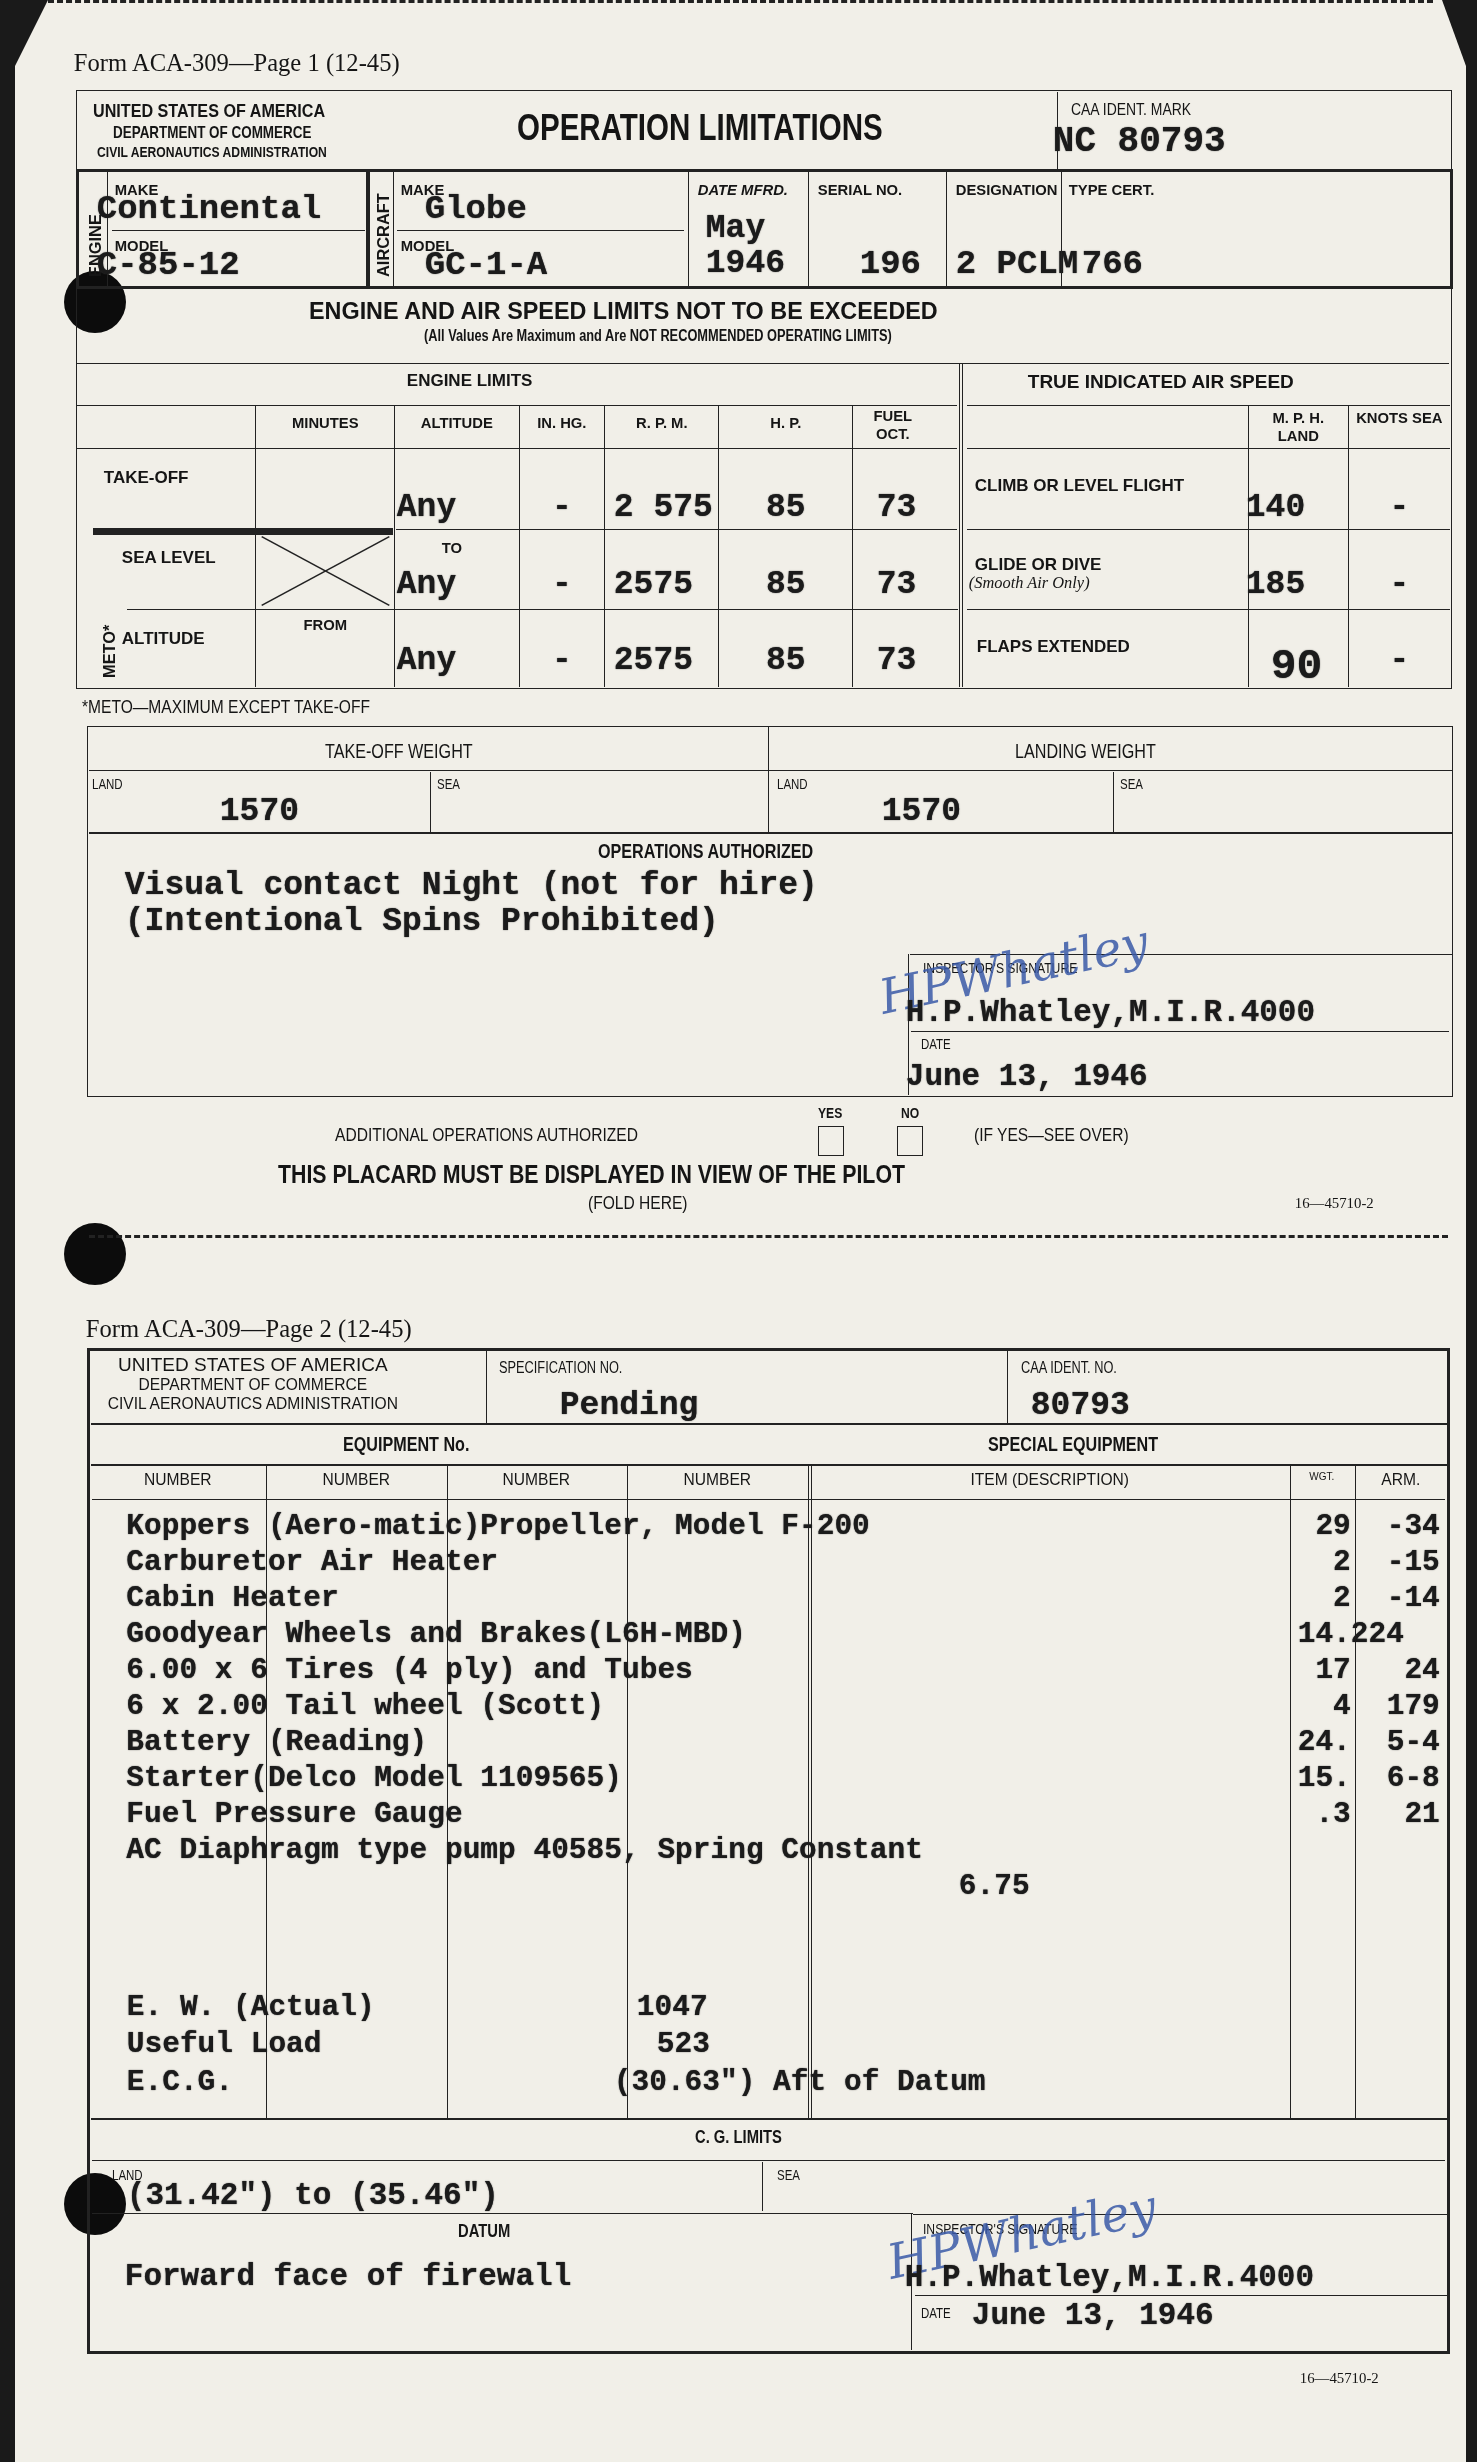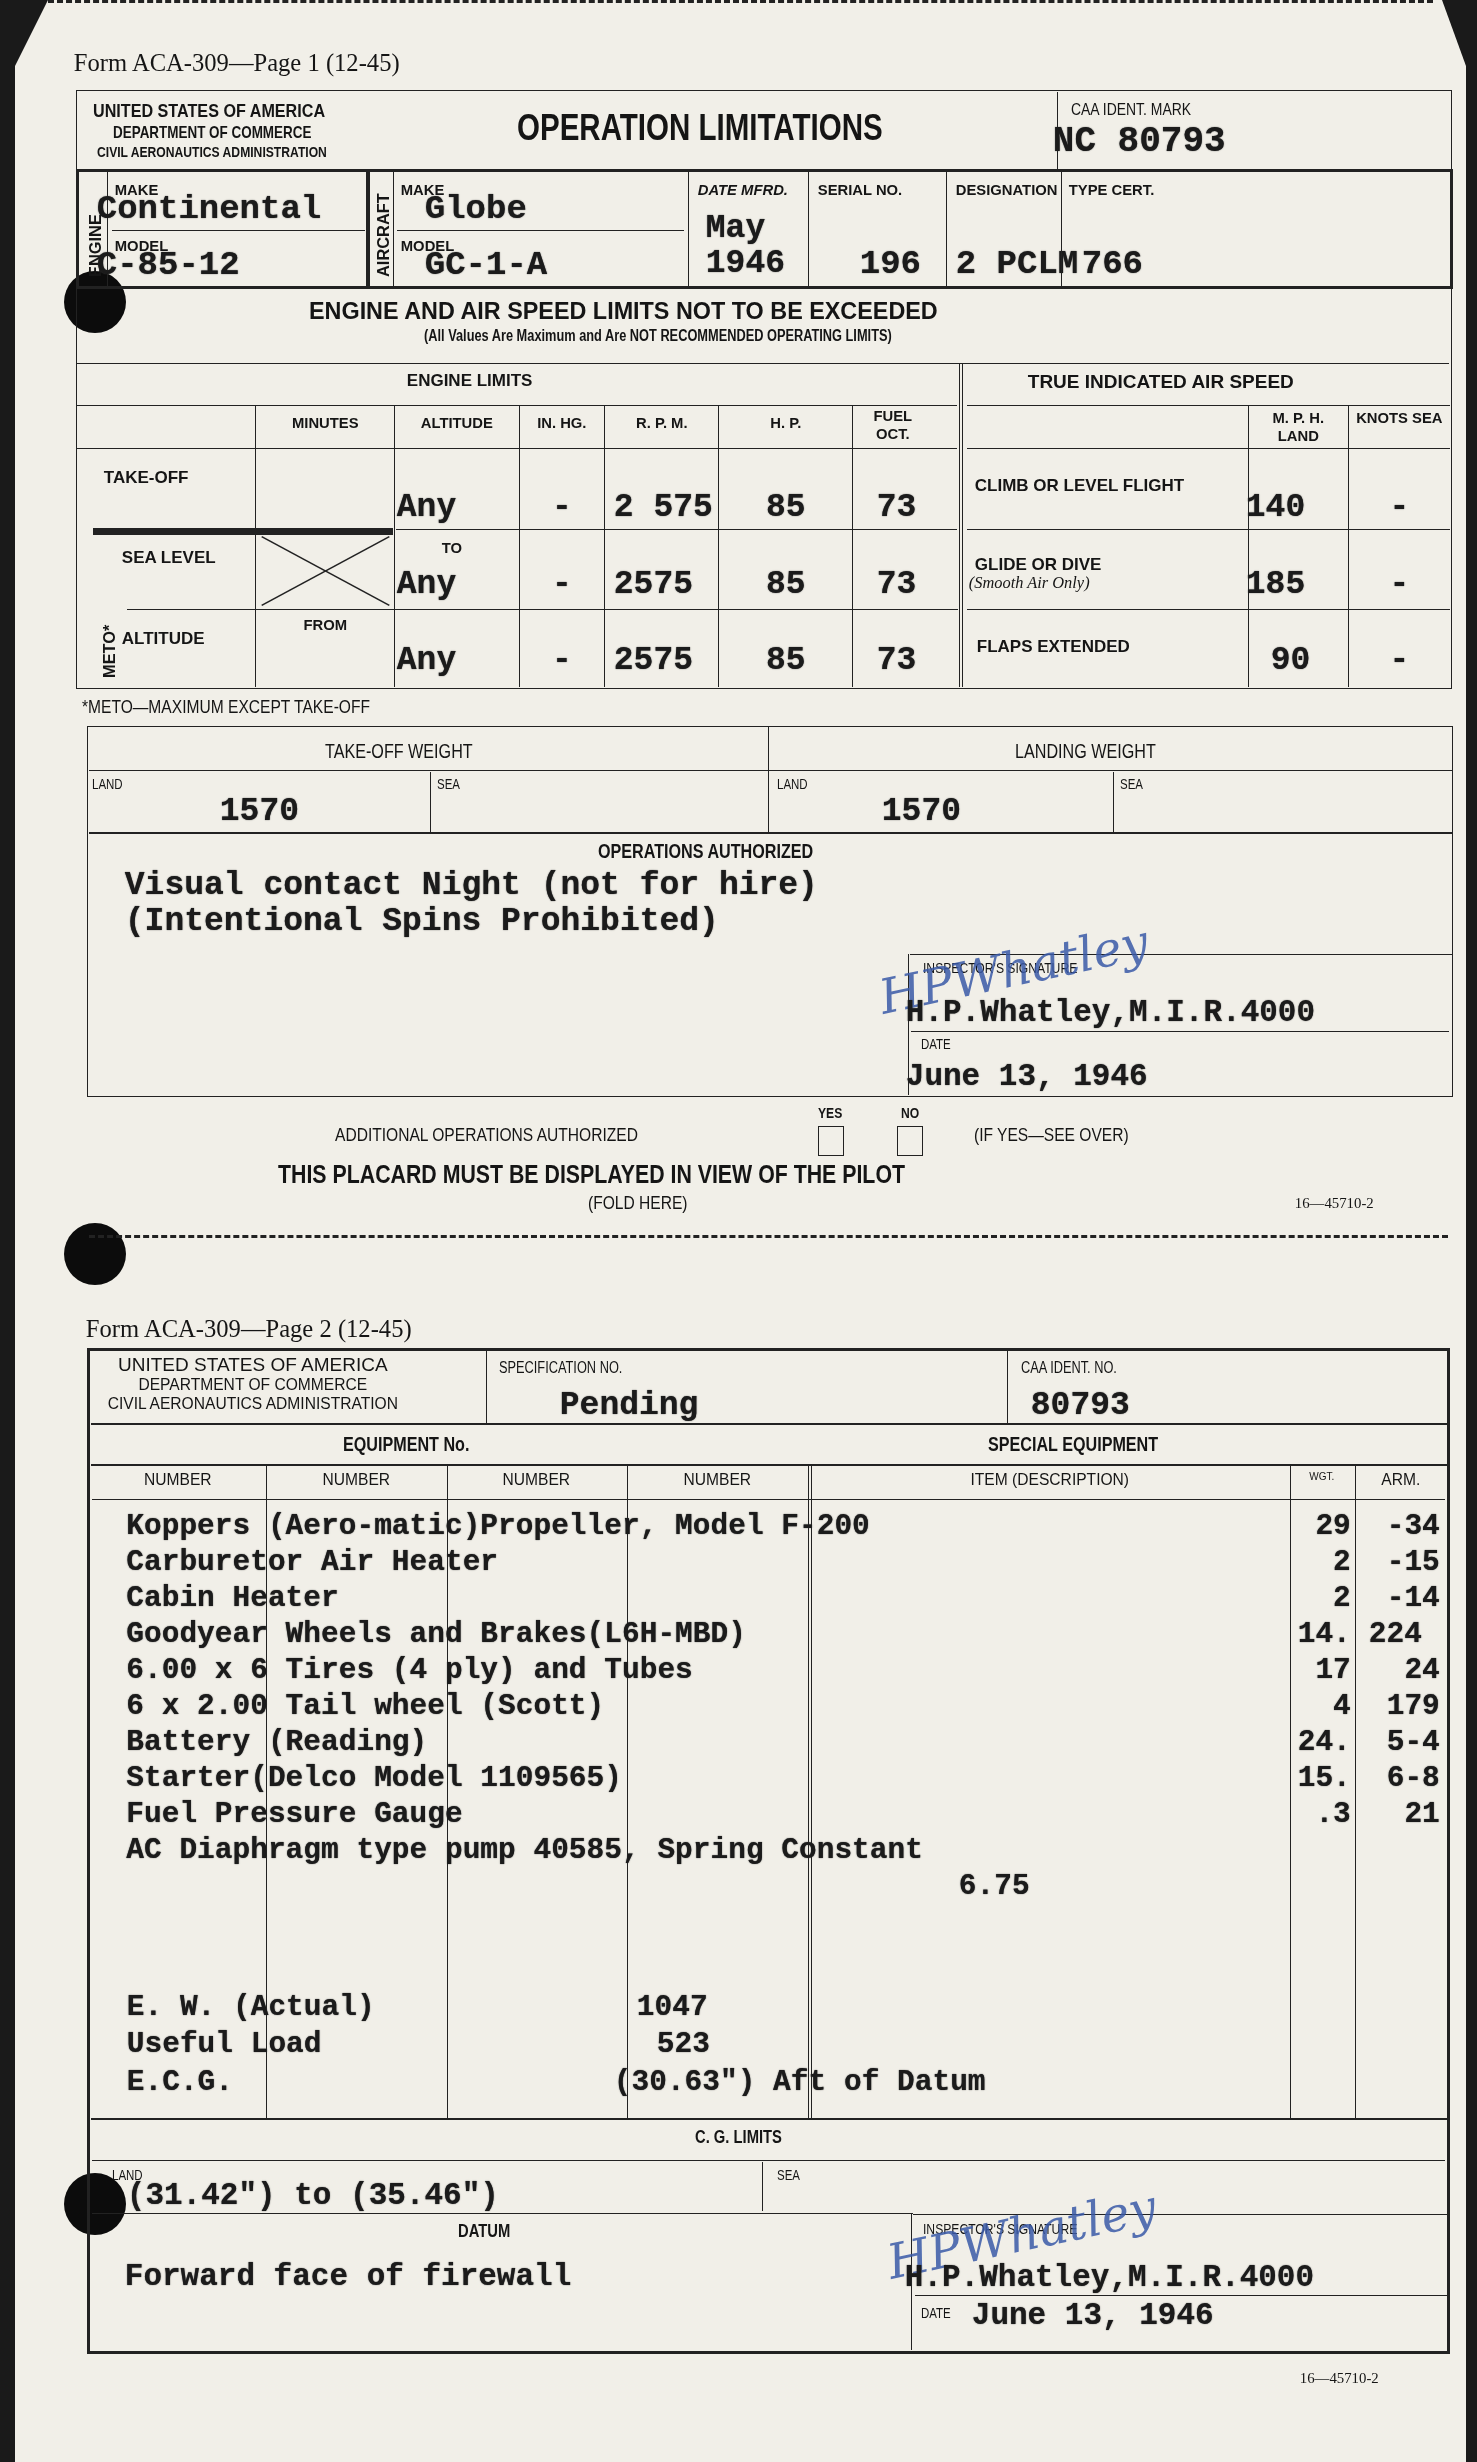--- a/index.html
+++ b/index.html
@@ -147,21 +147,21 @@
   <div class="abs type center" style="left:1336px; top:489px; width:97px; font-size:33px;">-</div>
   <div class="hl" style="left:952px; top:529px; width:483px;"></div>
 
   <div class="abs lbl" style="left:960px; top:555px; font-size:17px;">GLIDE OR DIVE</div>
   <div class="abs" style="left:954px; top:573px; font-family:'Liberation Serif', serif; font-style:italic; font-size:16.4px;">(Smooth Air Only)</div>
   <div class="abs type" style="left:1231px; top:566px; font-size:33px;">185</div>
   <div class="abs type center" style="left:1336px; top:566px; width:97px; font-size:33px;">-</div>
   <div class="hl" style="left:952px; top:609px; width:483px;"></div>
 
   <div class="abs lbl" style="left:962px; top:637px; font-size:17px;">FLAPS EXTENDED</div>
-  <div class="abs type" style="left:1256px; top:642px; font-size:33px;">90</div>
+  <div class="abs type" style="left:1256px; top:642px; font-size:43px;">90</div>
   <div class="abs type center" style="left:1336px; top:642px; width:97px; font-size:33px;">-</div>
 
   <div class="abs cond" style="left:67px; top:696px; font-size:19px; font-weight:normal;">*METO—MAXIMUM EXCEPT TAKE-OFF</div>
 
   <div class="box" style="left:72px; top:726px; width:1366px; height:371px;"></div>
   <div class="abs cond" style="left:310px; top:740px; font-size:19.7px; font-weight:normal;">TAKE-OFF WEIGHT</div>
   <div class="abs cond" style="left:1000px; top:740px; font-size:19.7px; font-weight:normal;">LANDING WEIGHT</div>
   <div class="vl" style="left:753px; top:727px; height:107px;"></div>
   <div class="hl" style="left:74px; top:770px; width:1363px;"></div>
   <div class="vl" style="left:415px; top:772px; height:62px;"></div>
@@ -245,21 +245,21 @@
       <span class="type abs" style="left:1254px; width:89px; text-align:right; font-size:29.5px;">-15</span>
     </div>
     <div style="position:relative; height:36px;">
       <span class="type abs" style="left:29.5px; font-size:29.5px;">Cabin Heater</span>
       <span class="type abs" style="left:1198px; width:56px; text-align:right; font-size:29.5px;">2</span>
       <span class="type abs" style="left:1254px; width:89px; text-align:right; font-size:29.5px;">-14</span>
     </div>
     <div style="position:relative; height:36px;">
       <span class="type abs" style="left:29.5px; font-size:29.5px;">Goodyear Wheels and Brakes(L6H-MBD)</span>
       <span class="type abs" style="left:1198px; width:56px; text-align:right; font-size:29.5px;">14.</span>
-      <span class="type abs" style="left:1254px; width:89px; text-align:center; font-size:29.5px;">224</span>
+      <span class="type abs" style="left:1254px; width:89px; text-align:left; font-size:29.5px;">224</span>
     </div>
     <div style="position:relative; height:36px;">
       <span class="type abs" style="left:29.5px; font-size:29.5px;">6.00 x 6 Tires (4 ply) and Tubes</span>
       <span class="type abs" style="left:1198px; width:56px; text-align:right; font-size:29.5px;">17</span>
       <span class="type abs" style="left:1254px; width:89px; text-align:right; font-size:29.5px;">24</span>
     </div>
     <div style="position:relative; height:36px;">
       <span class="type abs" style="left:29.5px; font-size:29.5px;">6 x 2.00 Tail wheel (Scott)</span>
       <span class="type abs" style="left:1198px; width:56px; text-align:right; font-size:29.5px;">4</span>
       <span class="type abs" style="left:1254px; width:89px; text-align:right; font-size:29.5px;">179</span>

